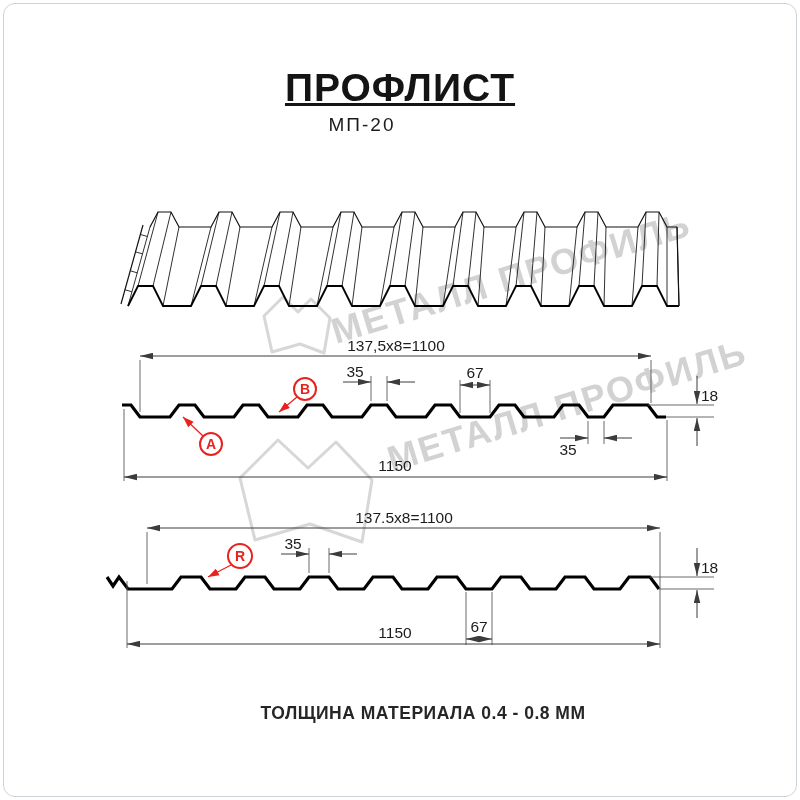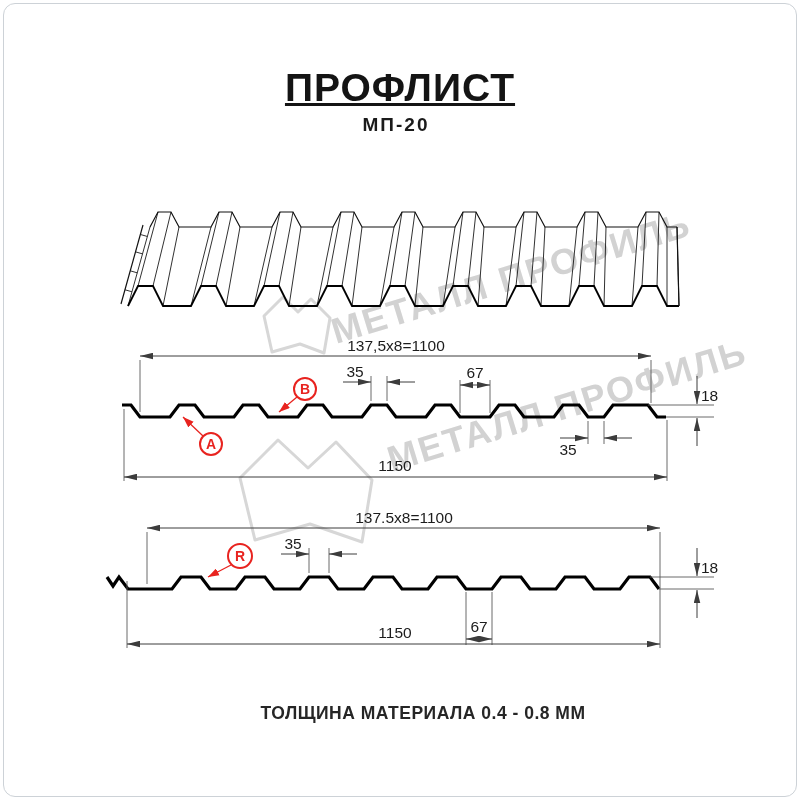--- a/index.html
+++ b/index.html
@@ -2,21 +2,21 @@
 <html><head>
 <meta charset="utf-8">
 <style>
   html,body{margin:0;padding:0;background:#ffffff;}
   body{width:800px;height:800px;position:relative;overflow:hidden;
        font-family:"Liberation Sans", sans-serif;}
   .frame{position:absolute;inset:3px;border:1px solid #cdd2d7;border-radius:12px;pointer-events:none;}
   .title{position:absolute;top:66px;left:0;width:800px;text-align:center;
          font-size:39px;font-weight:800;letter-spacing:1px;color:#141414;text-decoration:underline;}
   .subtitle{position:absolute;top:114px;left:0;width:724px;text-align:center;
-            font-size:19px;font-weight:700;letter-spacing:2px;color:#1b1b1b;padding-left:34px;}
+            font-size:19px;font-weight:400;letter-spacing:2px;color:#1b1b1b;}
   .footer{position:absolute;top:703px;left:0;width:800px;text-align:center;
           font-size:17.5px;font-weight:600;letter-spacing:.5px;color:#262626;padding-left:23px;}
   svg{position:absolute;inset:0;}
   .dim{font-size:15.5px;fill:#1c1c1c;}
   .dimline{stroke:#3c3c3c;stroke-width:1;fill:none;}
   .ext{stroke:#5a5a5a;stroke-width:.9;fill:none;}
   .profile{stroke:#000;stroke-width:3.2;fill:none;stroke-linejoin:miter;}
   .red{stroke:#e8231f;fill:none;stroke-width:2;}
   .redln{stroke:#e8231f;stroke-width:1.3;fill:none;}
   .redtx{font-size:14px;fill:#e8231f;font-weight:600;}

